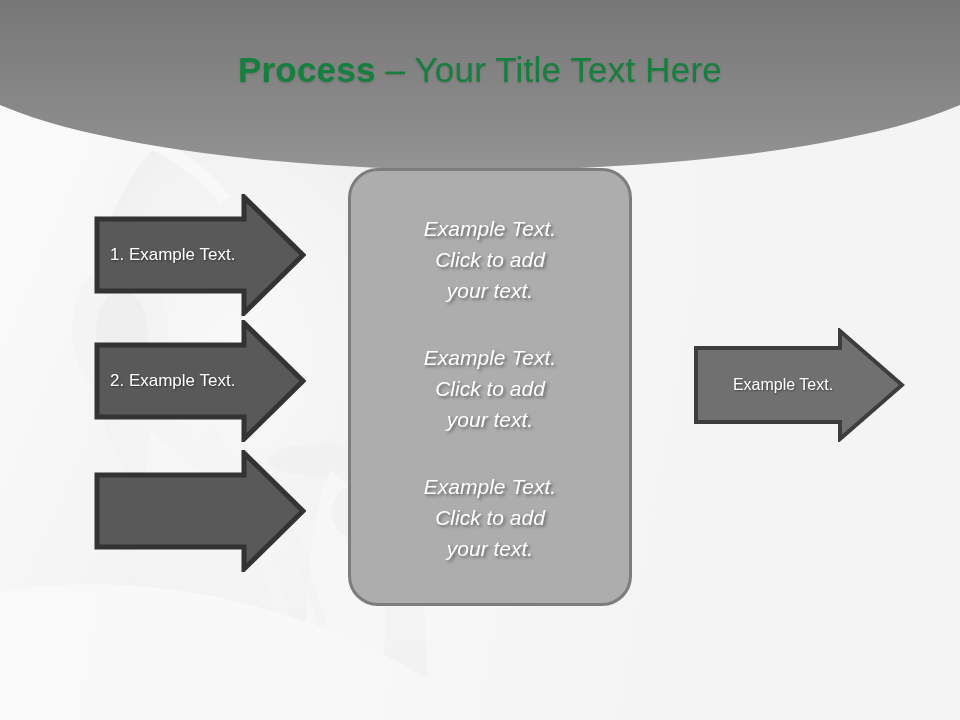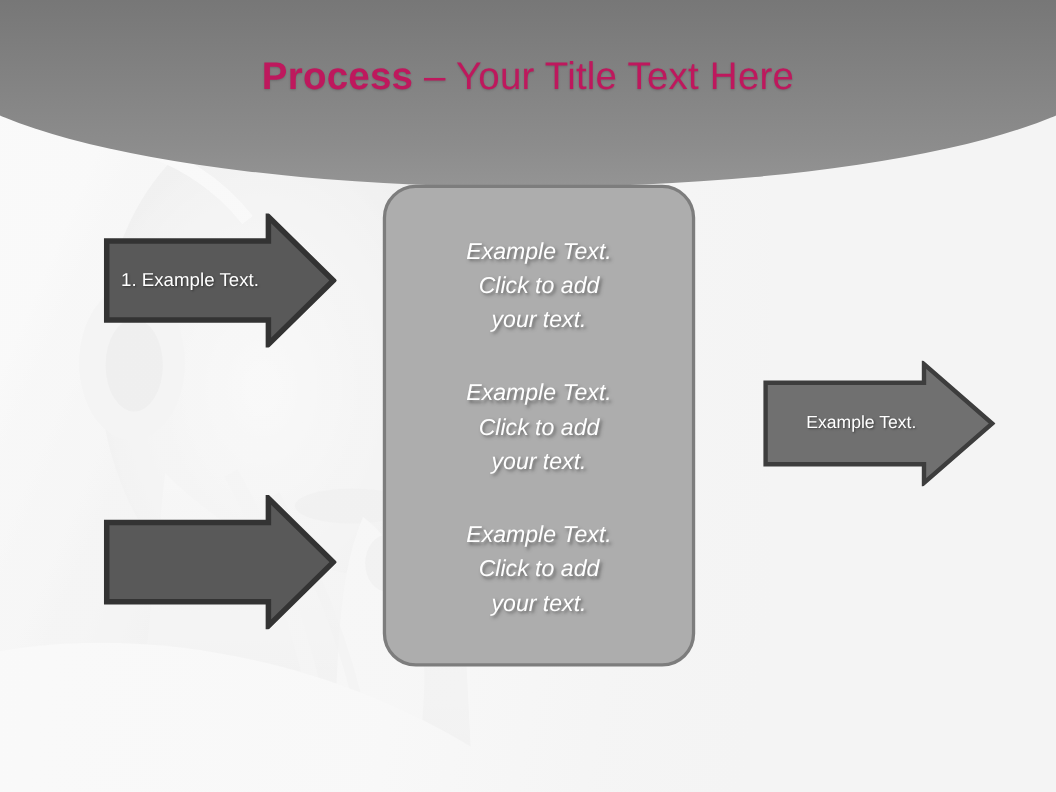--- a/index.html
+++ b/index.html
@@ -62,21 +62,21 @@
     left: 0; top: 0;
     width: 960px; height: 210px;
     overflow: hidden;
   }
 
   .slide-title {
     position: absolute;
     left: 0; top: 48px;
     width: 960px;
     text-align: center;
-    color: #be185d;
+    color: #15803d;
     font-size: 35px;
     line-height: 44px;
     letter-spacing: 0.2px;
     white-space: nowrap;
     text-shadow: 0 1px 2px rgba(0,0,0,0.18);
   }
   .slide-title .t-bold { font-weight: bold; }
   .slide-title .t-rest { font-weight: normal; }
 
   
@@ -200,20 +200,26 @@
     <span class="t-bold">Process</span><span class="t-rest"> – Your Title Text Here</span>
   </div>
 
   <div class="arrow arrow-step" id="arrow-step-1">
     <svg width="212" height="122" viewBox="0 0 212 122" xmlns="http://www.w3.org/2000/svg">
       <polygon points="3,25 150,25 150,3 209,61 150,119 150,97 3,97" fill="#595959" stroke="#333333" stroke-width="5" stroke-linejoin="miter"></polygon>
     </svg>
     <span class="arrow-label">1. Example Text.</span>
   </div>
 
+  <div class="arrow arrow-step" id="arrow-step-2">
+    <svg width="212" height="122" viewBox="0 0 212 122" xmlns="http://www.w3.org/2000/svg">
+      <polygon points="3,25 150,25 150,3 209,61 150,119 150,97 3,97" fill="#595959" stroke="#333333" stroke-width="5" stroke-linejoin="miter"></polygon>
+    </svg>
+    <span class="arrow-label">2. Example Text.</span>
+  </div>
 
   <div class="arrow arrow-step" id="arrow-step-3">
     <svg width="212" height="122" viewBox="0 0 212 122" xmlns="http://www.w3.org/2000/svg">
       <polygon points="3,25 150,25 150,3 209,61 150,119 150,97 3,97" fill="#595959" stroke="#333333" stroke-width="5" stroke-linejoin="miter"></polygon>
     </svg>
   </div>
 
   <div class="content-box">
     <div class="content-para">
       <div>Example Text.</div>

